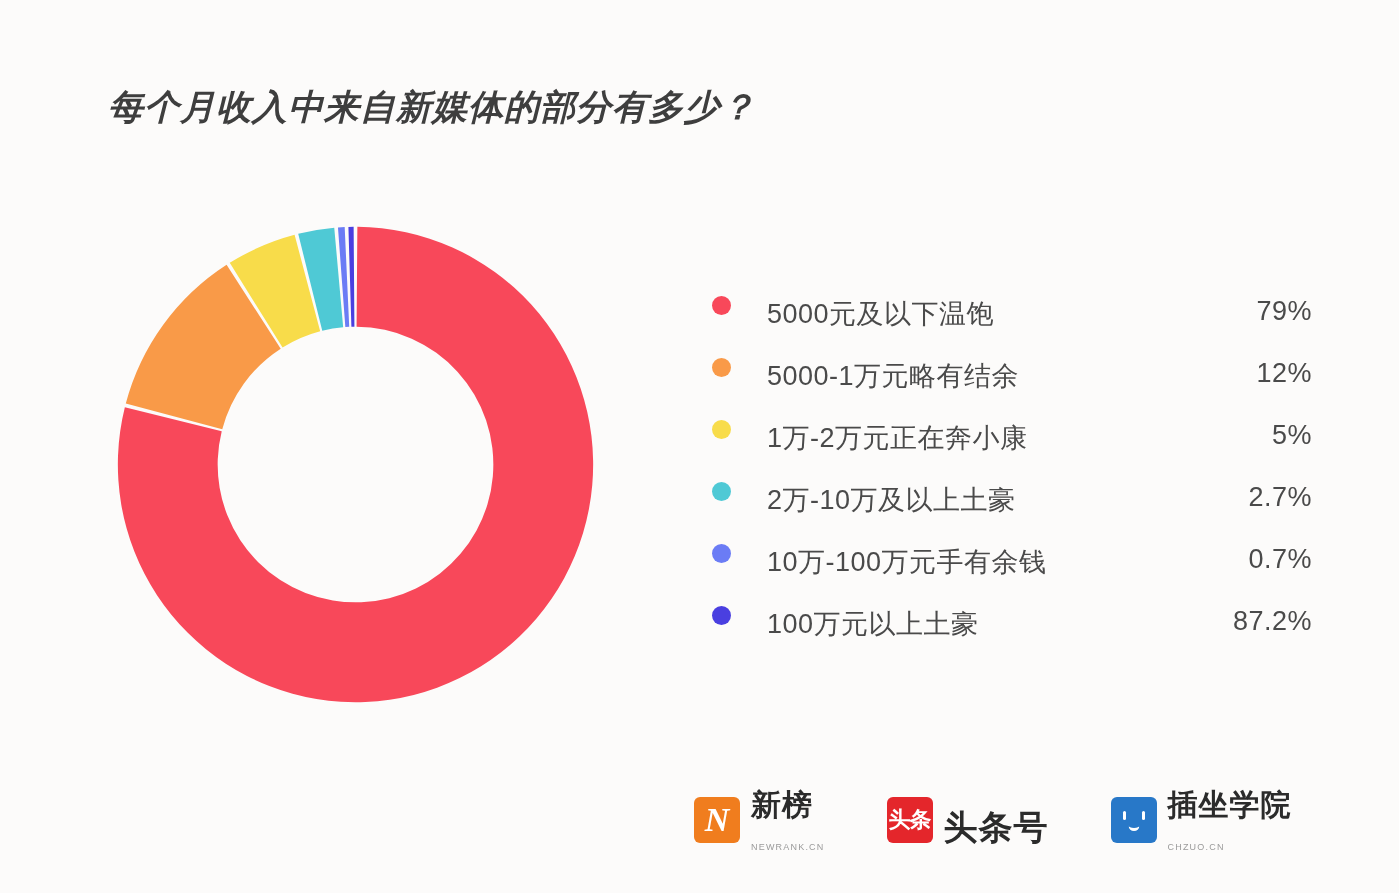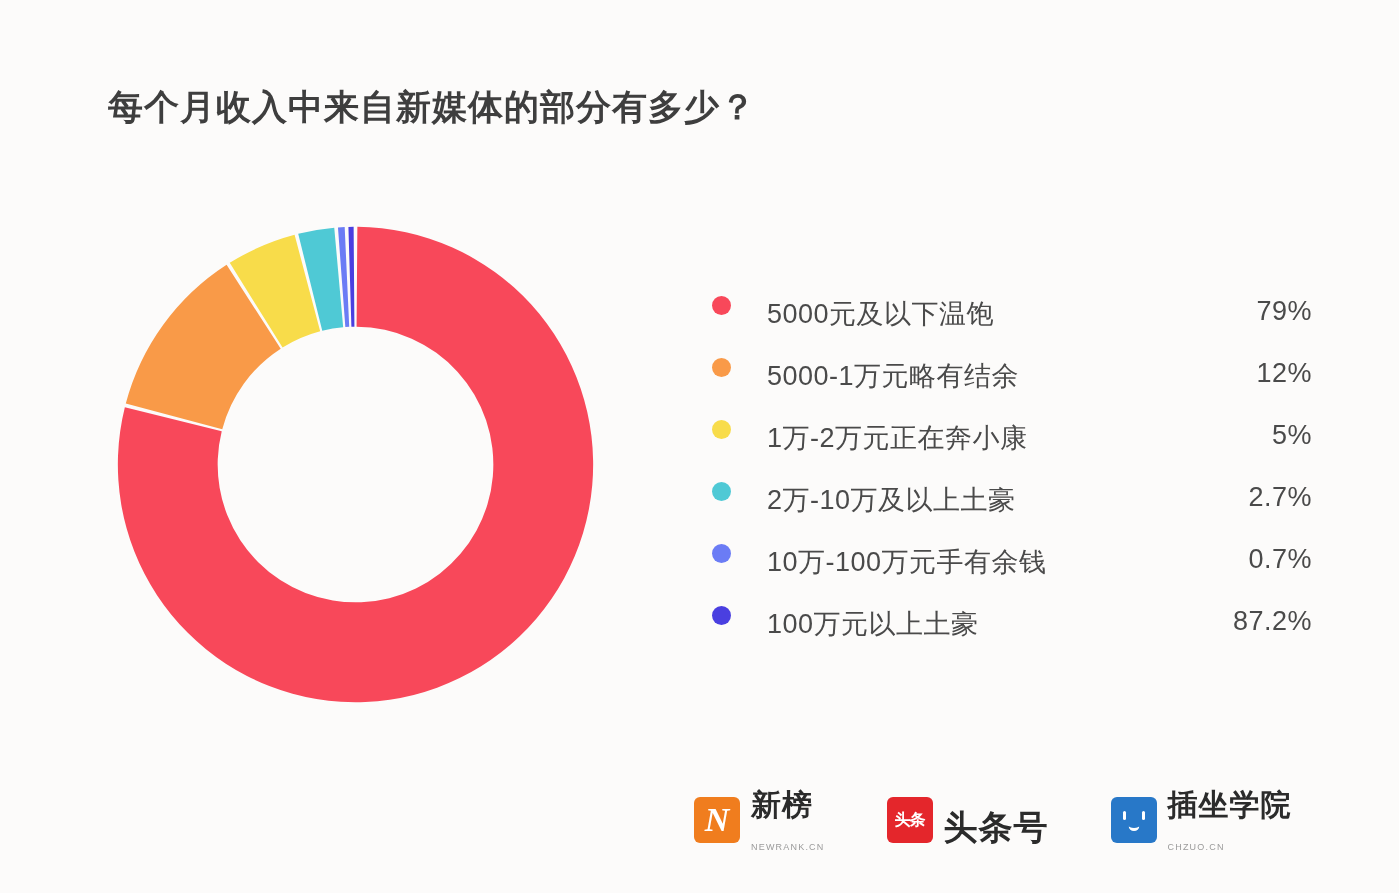--- a/index.html
+++ b/index.html
@@ -25,20 +25,21 @@
   
   .chart-title {
     position: absolute;
     left: 108px;
     top: 84px;
     font-size: 35px;
     font-weight: bold;
     letter-spacing: 1px;
     color: #3e3e3e;
     white-space: nowrap;
+    font-style: italic;
   }
 
   
   .donut-wrap {
     position: absolute;
     left: 113px;
     top: 222px;
     width: 485px;
     height: 485px;
   }
@@ -119,21 +120,21 @@
     color: #ffffff;
     font-weight: bold;
     line-height: 1;
   }
   .mark-glyph-n {
     font-size: 34px;
     font-style: italic;
     font-family: "Liberation Serif", "DejaVu Serif", serif;
   }
   .mark-glyph-tt {
-    font-size: 16px;
+    font-size: 22px;
     letter-spacing: -1px;
   }
 
   .mark-face {
     width: 30px;
     height: 22px;
     position: relative;
   }
   .mark-face .eye {
     position: absolute;

